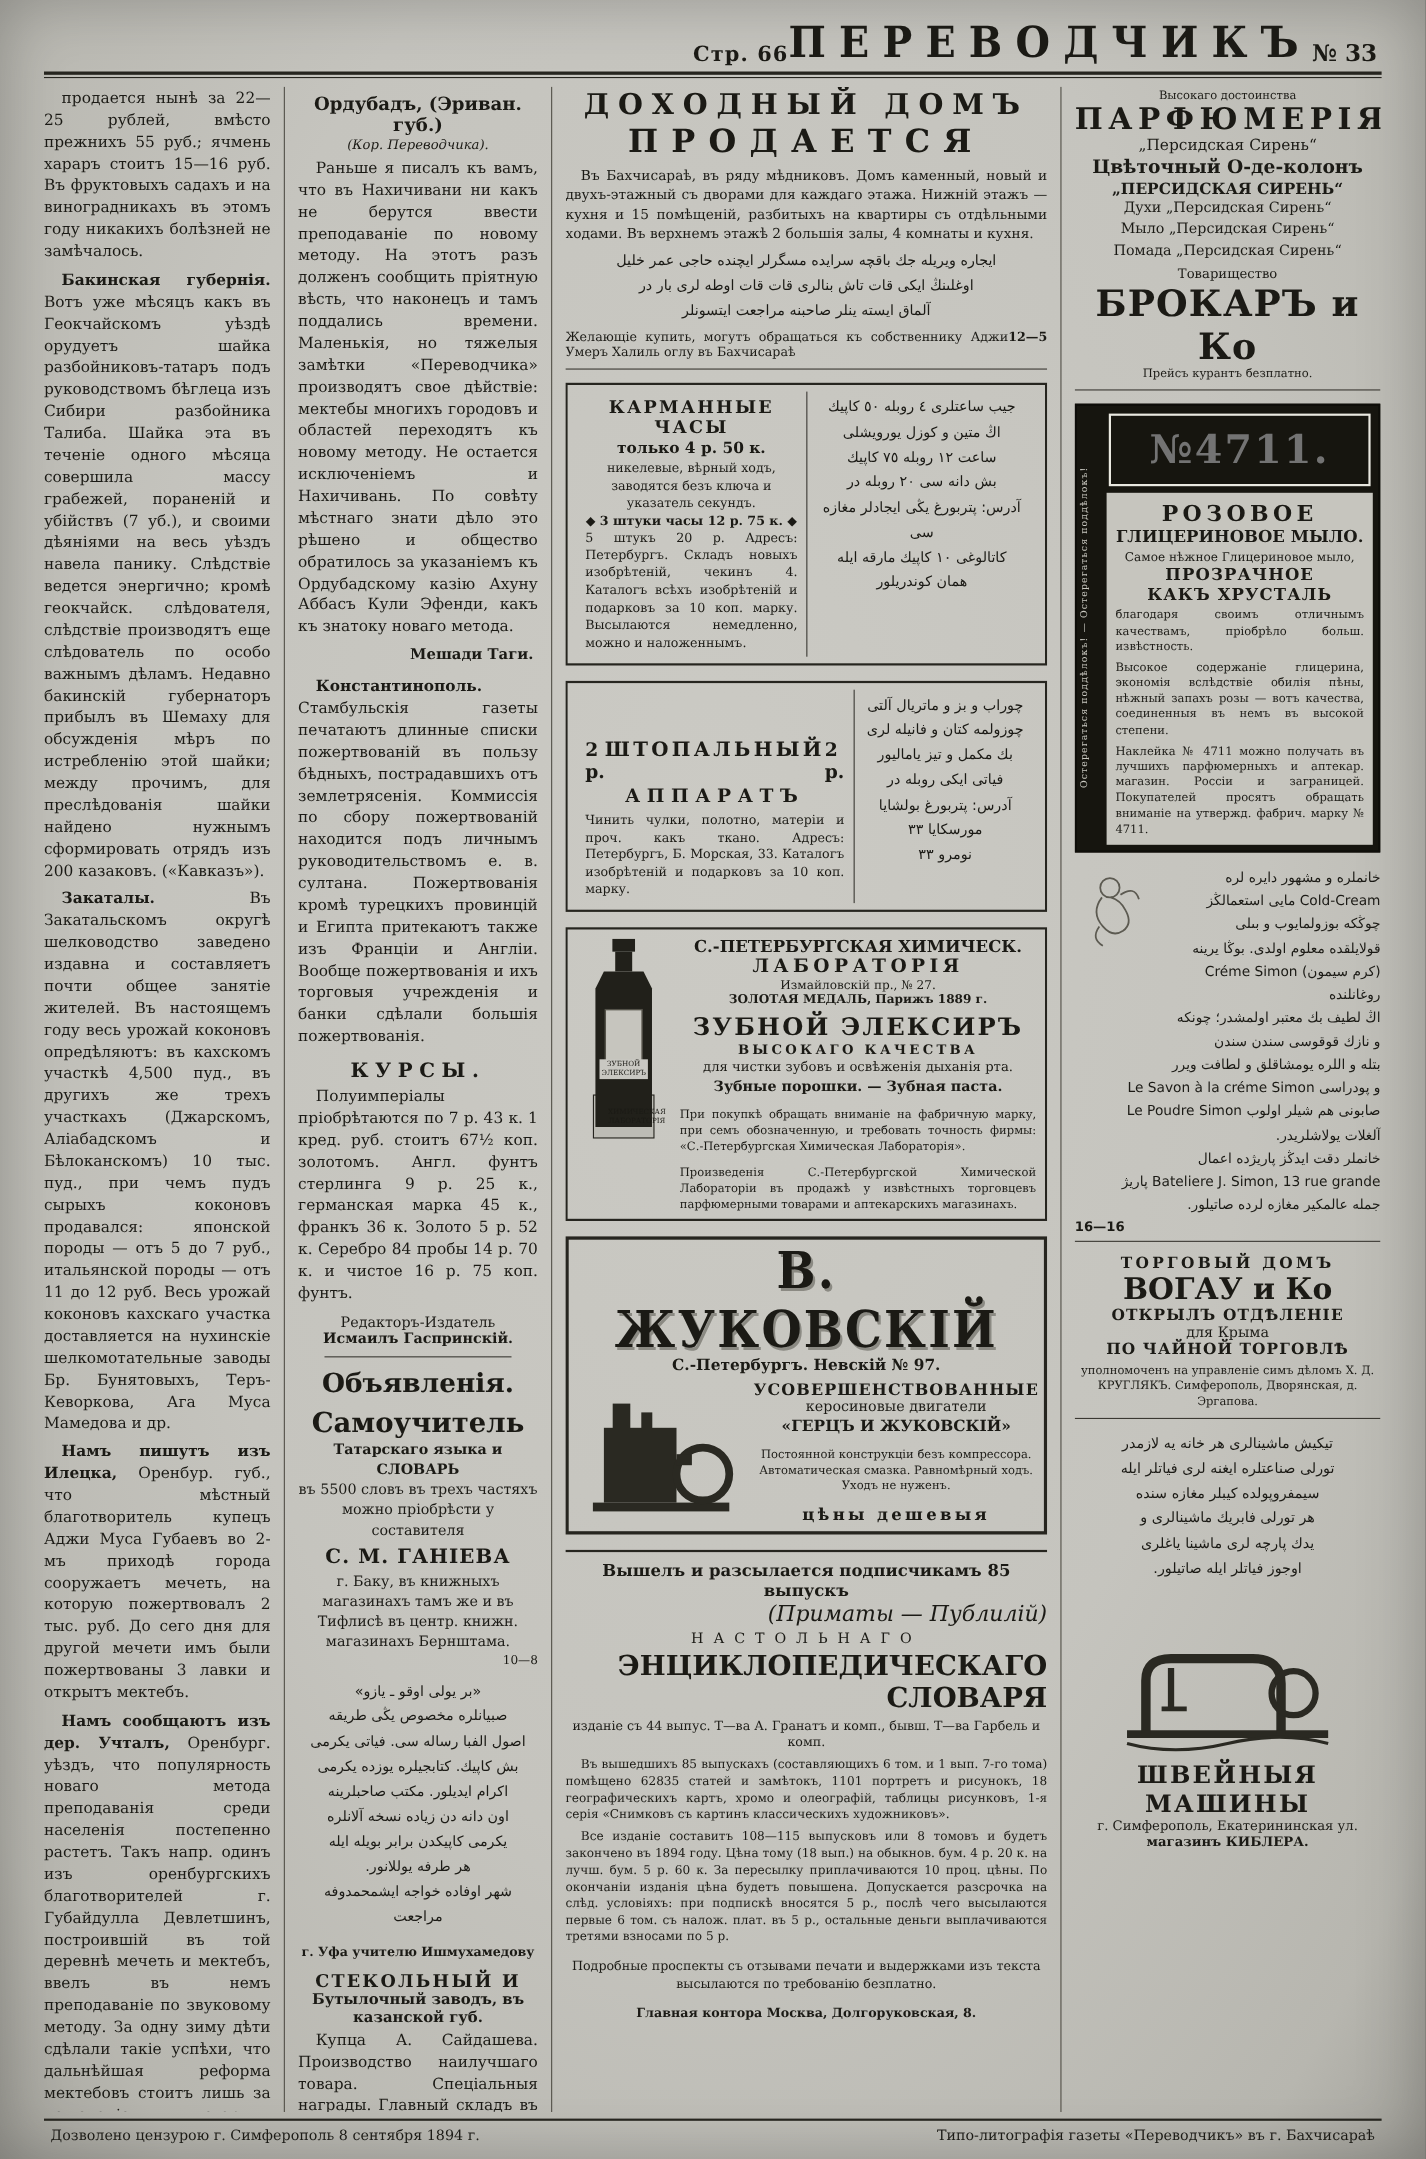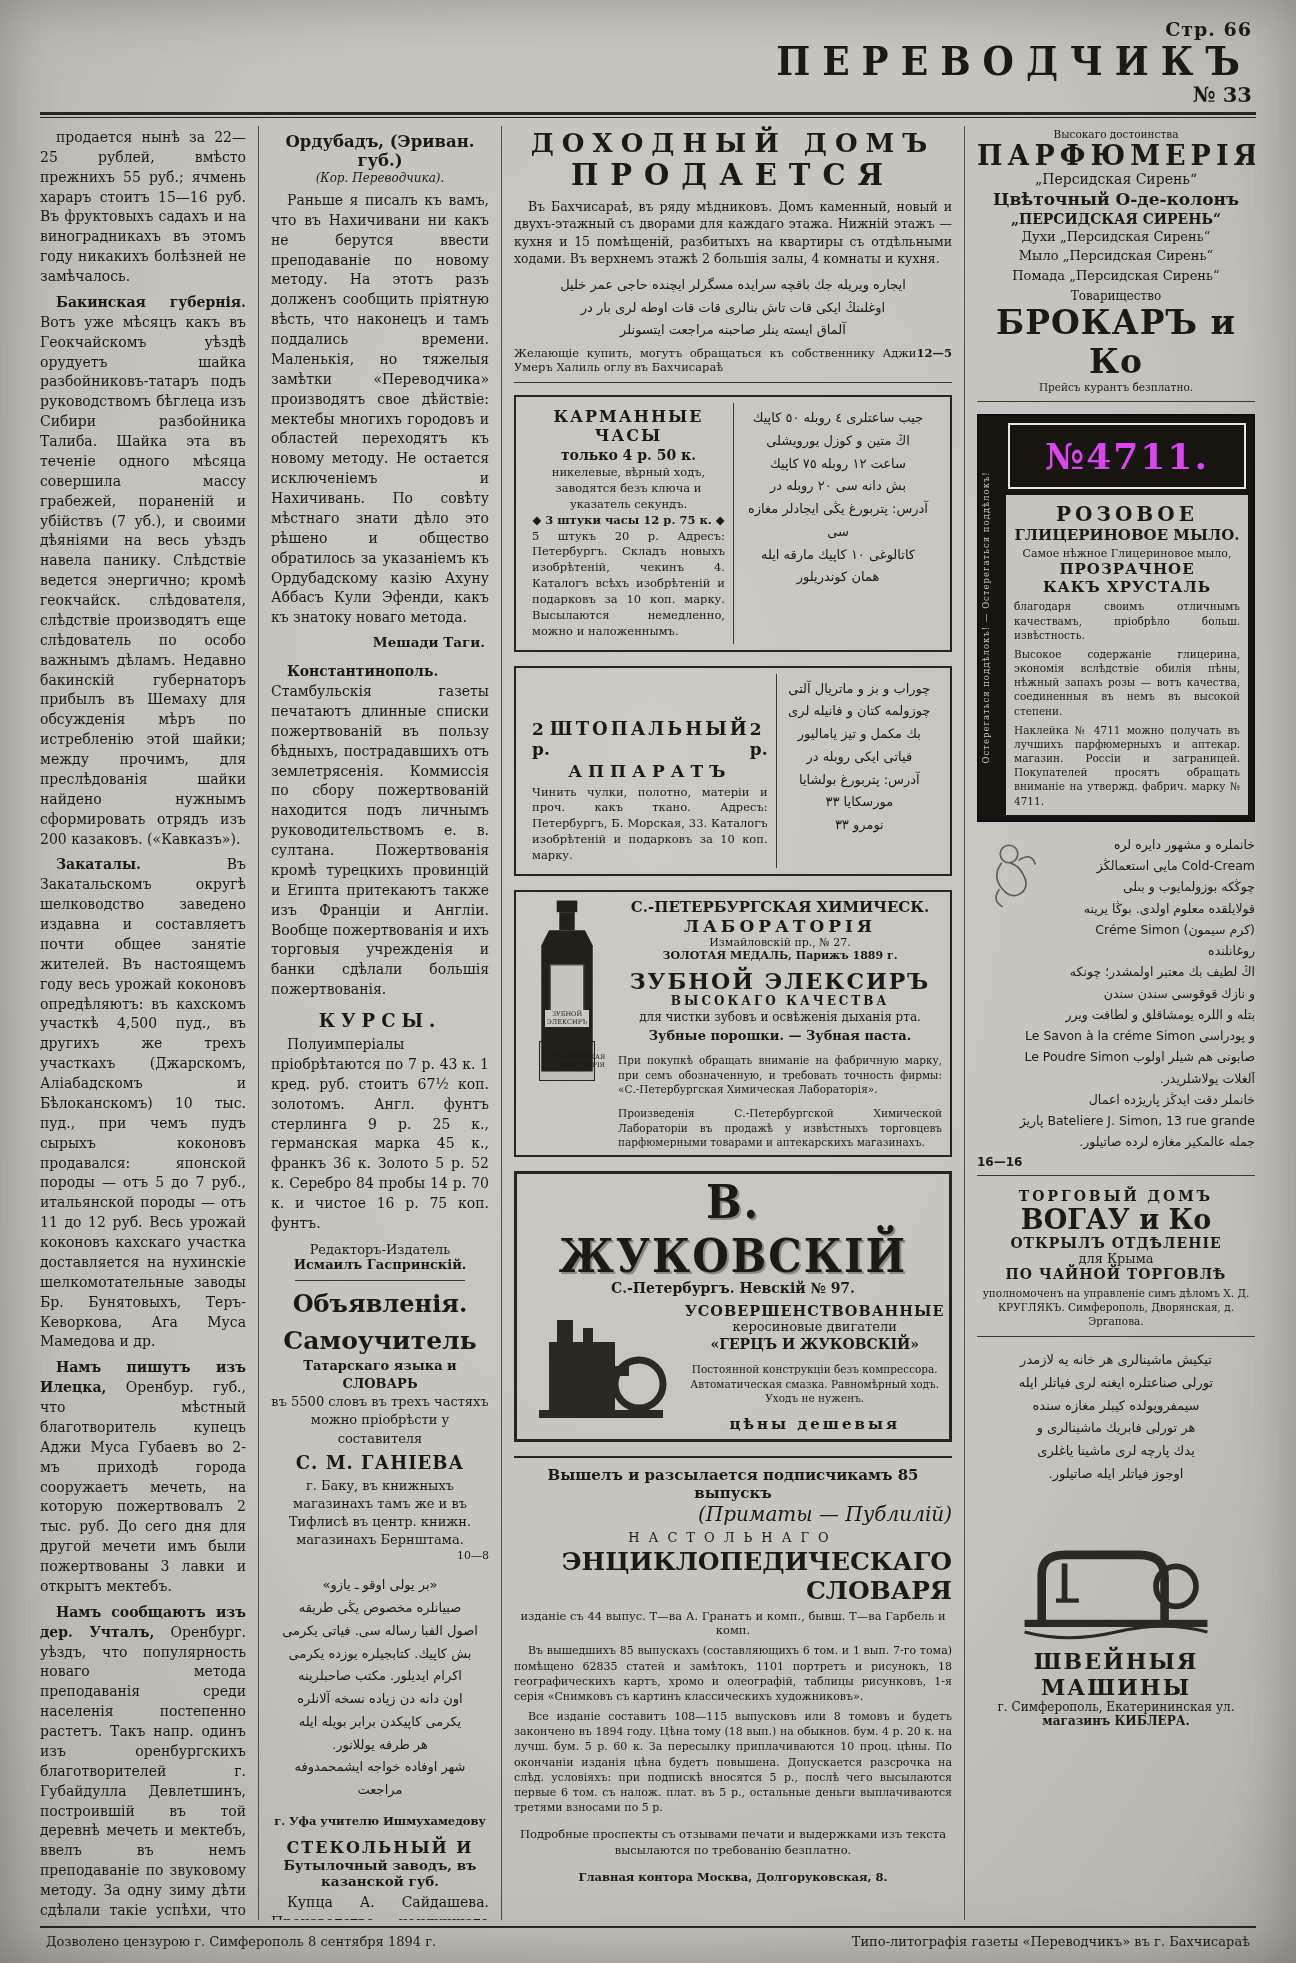--- a/index.html
+++ b/index.html
@@ -5,21 +5,21 @@
   * { box-sizing: border-box; }
   html,body { margin:0; padding:0; background:#7e7d78; }
   .page {
     width:1296px; height:1963px; margin:0 auto; position:relative;
     background: radial-gradient(ellipse at 50% 40%, #cbcac4 0%, #c5c4be 55%, #b7b6af 88%, #a3a29b 100%);
     color:#1b1a15; font-family:"DejaVu Serif","Liberation Serif",serif;
     padding:18px 40px 14px; display:flex; flex-direction:column; overflow:hidden;
     box-shadow: inset 0 0 60px rgba(0,0,0,.25);
   }
   
-  .hdr { display:flex; justify-content:flex-end; align-items:flex-end; padding:0 4px;flex-direction:column; }
+  .hdr { display:flex; justify-content:flex-end; align-items:flex-end; padding:0 4px; }
   .hdr .pg { font-size:19px; font-weight:bold; letter-spacing:1px; }
   .hdr .masthead { font-size:36px; font-weight:bold; letter-spacing:12px; transform:scaleY(1.08); }
   .hdr .issue { font-size:21px; font-weight:bold; }
   .rule-double { border-top:3px solid #26251f; border-bottom:1px solid #26251f; height:6px; margin:5px 0 8px; }
   
   .content { flex:1 1 auto; min-height:0; display:grid; grid-template-columns:206px 1px 218px 1px 438px 1px 278px; column-gap:12px; }
   .vrule { background:#514f47; width:1px; }
   .col { overflow:hidden; padding-top:2px; }
   
   .p { font-size:14px; line-height:1.42; text-align:justify; text-indent:16px; margin:0 0 6px; }
@@ -75,21 +75,21 @@
   .lab-h1 { font-size:15px; font-weight:bold; text-align:center; }
   .lab-h2 { font-size:17px; font-weight:bold; letter-spacing:4px; text-align:center; }
   .lab-addr { font-size:11px; text-align:center; }
   .lab-elixir { font-size:22px; font-weight:bold; letter-spacing:2px; text-align:center; margin:6px 0 0; }
   .lab-qual { font-size:12px; letter-spacing:3px; text-align:center; font-weight:bold; }
   .lab-purpose { font-size:12px; text-align:center; margin:2px 0 4px; }
   .lab-prod { font-size:13px; font-weight:bold; text-align:center; margin:2px 0 6px; }
   
   .zhuk-title { font-size:42px; font-weight:bold; text-align:center; letter-spacing:2px; transform:scaleY(1.1); text-shadow:2px 2px 0 #8b8a83; }
   .zhuk-sub { font-size:14px; font-weight:bold; text-align:center; margin:2px 0 6px; }
-  .zhuk-body { display:flex; gap:10px; align-items:center; }
+  .zhuk-body { display:flex; gap:10px; align-items:flex-end; }
   .engine-wrap { flex:0 0 150px; }
   .zhuk-text { flex:1; text-align:center; }
   .zhuk-l1 { font-size:14.5px; font-weight:bold; letter-spacing:1px; }
   .zhuk-l2 { font-size:13px; }
   .zhuk-l3 { font-size:14px; font-weight:bold; margin:2px 0 4px; }
   .zhuk-l5 { font-size:15px; font-weight:bold; letter-spacing:3px; margin-top:4px; }
   
   .dict { border-top:2px solid #26251f; padding-top:8px; }
   .dict-h1 { font-size:15px; font-weight:bold; text-align:center; }
   .dict-h2 { font-size:20px; font-style:italic; text-align:right; }
@@ -103,21 +103,21 @@
   .parf-q { font-size:14px; text-align:center; }
   .parf-col { font-size:17px; font-weight:bold; text-align:center; margin:2px 0; }
   .parf-line { font-size:13px; text-align:center; line-height:1.5; }
   .parf-part { font-size:12px; text-align:center; margin-top:4px; }
   .parf-brand { font-size:33px; font-weight:bold; text-align:center; letter-spacing:1px; }
   .parf { border-bottom:1px solid #3a3832; padding-bottom:8px; }
   
   .soapbox { display:flex; background:#16150f; border:2px solid #0e0d09; margin-bottom:12px; }
   .soap-side { flex:0 0 22px; color:#c9c8c0; writing-mode:vertical-rl; transform:rotate(180deg); font-size:8.5px; text-align:center; padding:4px 2px; letter-spacing:1px; }
   .soap-main { flex:1; padding:5px; }
-  .soap-no { border:2px solid #e9e8e0; color:#d946ef; font-size:36px; font-weight:bold; text-align:center; padding:10px 2px; margin:2px 2px 6px; letter-spacing:2px; }
+  .soap-no { border:2px solid #e9e8e0; color:#737373; font-size:36px; font-weight:bold; text-align:center; padding:10px 2px; margin:2px 2px 6px; letter-spacing:2px; }
   .soap-body { background:#c6c5be; padding:7px 8px; }
   .soap-l1 { font-size:20px; font-weight:bold; letter-spacing:4px; text-align:center; }
   .soap-l2 { font-size:15px; font-weight:bold; text-align:center; margin-bottom:3px; }
   .soap-l3 { font-size:11px; text-align:center; }
   .soap-l4 { font-size:15px; font-weight:bold; letter-spacing:1px; text-align:center; }
   .soap-l5 { font-size:15px; font-weight:bold; letter-spacing:1px; text-align:center; margin-bottom:3px; }
   .soap-p { font-size:10.5px; line-height:1.35; text-align:justify; margin:0 0 5px; }
   
   .simon { border-bottom:1px solid #3a3832; padding-bottom:6px; }
   .cherub { float:left; width:64px; height:84px; margin:2px 6px 2px 0; }

